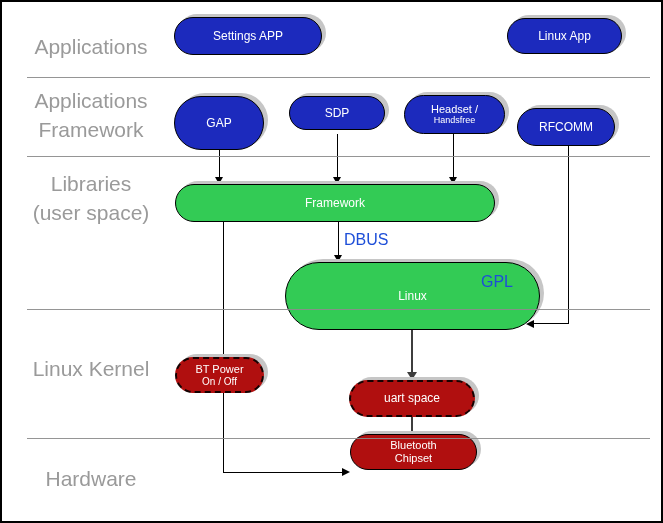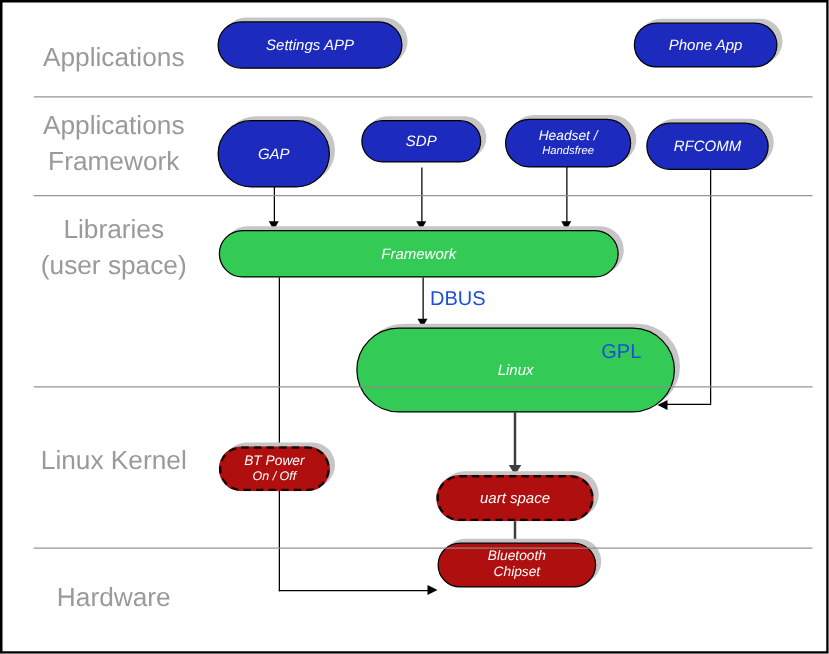--- a/index.html
+++ b/index.html
@@ -12,21 +12,21 @@
     color:var(--layer-label-gray);font-size:21px;line-height:29px;z-index:0;
   }
   .divider{
     position:absolute;left:25px;width:623px;height:1px;
     background:var(--divider-gray);opacity:.92;z-index:4;
   }
   .pill{
     position:absolute;border-radius:999px;border:1.5px solid #000;
     color:#fff;display:flex;flex-direction:column;justify-content:center;
     text-align:center;font-size:12px;line-height:13px;z-index:2;
-    box-shadow:4px -3px 0 var(--shadow-gray);box-sizing:border-box;font-style:italic;
+    box-shadow:4px -3px 0 var(--shadow-gray);box-sizing:border-box;
   }
   .pill.blue{background:var(--app-blue);}
   .pill.green{background:var(--lib-green);}
   .pill.red{background:var(--kernel-red);}
   .pill.dashed{border:2px dashed rgba(0,0,0,.88);}
   .sub{font-size:9px;line-height:11px;}
   .sub2{font-size:10px;line-height:12px;}
   .vline{position:absolute;width:1px;background:#000;z-index:1;}
   .hline{position:absolute;height:1px;background:#000;z-index:1;}
   .vline.dark{width:2px;background:var(--arrow-dark);}
@@ -89,34 +89,34 @@
   <div class="vline dark" style="left:409px;top:328px;height:44px;"></div>
   <div class="ah ah-down dark" style="left:405px;top:370px;"></div>
 
   <div class="vline dark" style="left:409px;top:415px;height:31px;"></div>
   <div class="ah ah-down dark" style="left:405px;top:444px;"></div>
 
   <div class="pill blue" style="left:172px;top:15px;width:148px;height:38px;">
     <span>Settings APP</span>
   </div>
   <div class="pill blue" style="left:505px;top:16px;width:115px;height:36px;">
-    <span>Phone App</span>
+    <span>Linux App</span>
   </div>
 
   <div class="pill blue" style="left:172px;top:94px;width:90px;height:54px;">
     <span>GAP</span>
   </div>
   <div class="pill blue" style="left:287px;top:94px;width:96px;height:34px;">
     <span>SDP</span>
   </div>
   <div class="pill blue" style="left:402px;top:93px;width:101px;height:39px;font-size:11px;line-height:12px;">
     <span>Headset /</span>
     <span class="sub">Handsfree</span>
   </div>
-  <div class="pill blue" style="left:515px;top:96px;width:98px;height:38px;">
+  <div class="pill blue" style="left:515px;top:106px;width:98px;height:38px;">
     <span>RFCOMM</span>
   </div>
 
   <div class="pill green" style="left:173px;top:182px;width:320px;height:38px;">
     <span>Framework</span>
   </div>
   <div class="pill green" style="left:283px;top:260px;width:255px;height:68px;">
     <span>Linux</span>
   </div>
   <div class="float-label" style="left:479px;top:271px;">GPL</div>

